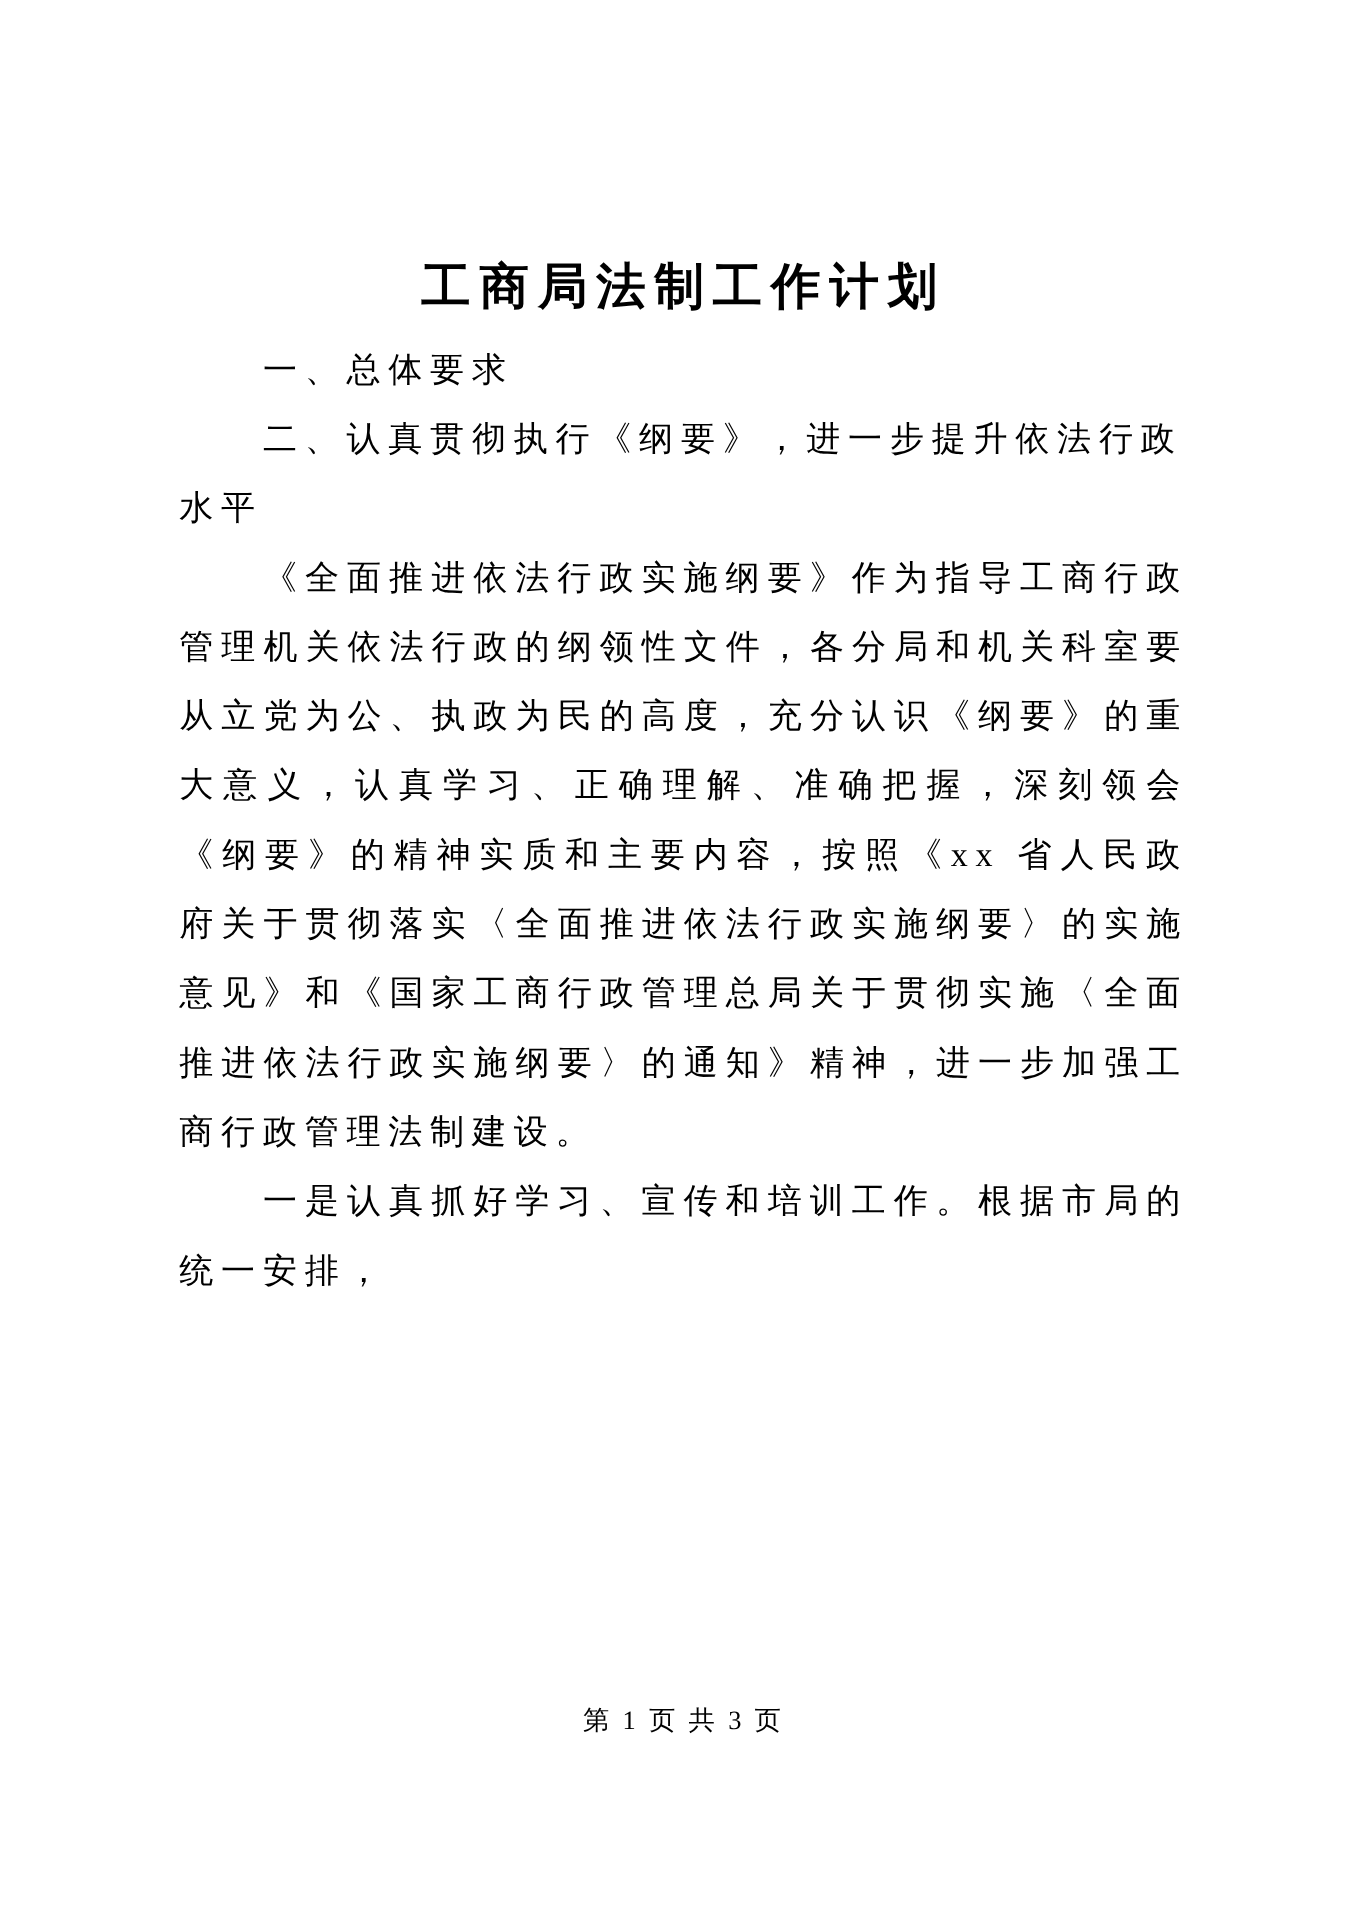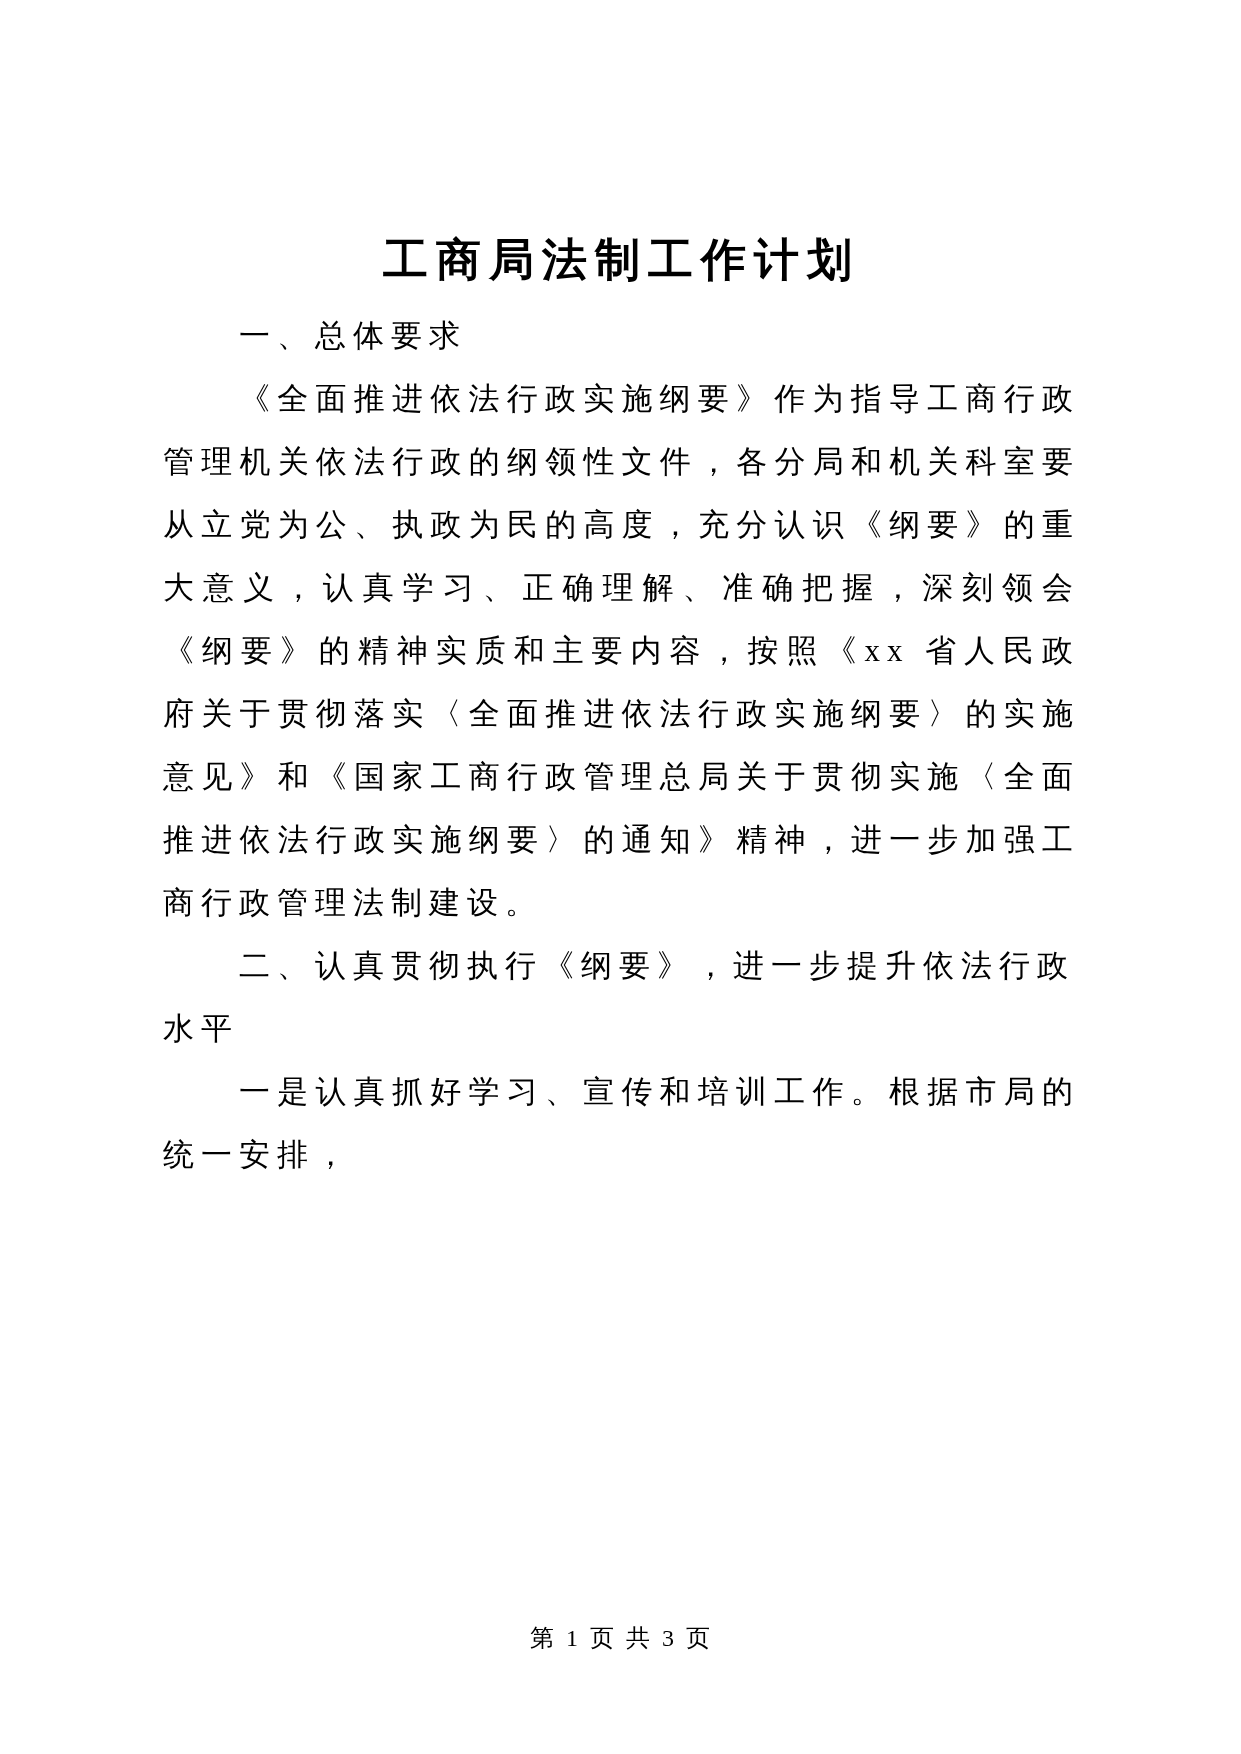--- a/index.html
+++ b/index.html
@@ -38,40 +38,40 @@
     word-break: break-all;
   }
   .para.heading {
     text-align: left;
     font-family: Liberation Serif, serif;
   }
   .page-footer {
     position: absolute;
     left: 163px;
     right: 161px;
-    top: 1604px;
+    top: 1531px;
     text-align: center;
     font-size: 24px;
     line-height: 36px;
     letter-spacing: 3px;
     font-family: "Liberation Serif", "DejaVu Serif", serif;
     color: #000000;
   }
 </style>
 </head>
 <body>
 
 <div class="page">
 
   <h1 class="doc-title">工商局法制工作计划</h1>
 
   <p class="para heading">一、总体要求</p>
 
 
+  <p class="para heading">二、认真贯彻执行《纲要》，进一步提升依法行政水平</p>
+
   <p class="para">《全面推进依法行政实施纲要》作为指导工商行政管理机关依法行政的纲领性文件，各分局和机关科室要从立党为公、执政为民的高度，充分认识《纲要》的重大意义，认真学习、正确理解、准确把握，深刻领会《纲要》的精神实质和主要内容，按照《xx 省人民政府关于贯彻落实〈全面推进依法行政实施纲要〉的实施意见》和《国家工商行政管理总局关于贯彻实施〈全面推进依法行政实施纲要〉的通知》精神，进一步加强工商行政管理法制建设。</p>
-
-  <p class="para heading">二、认真贯彻执行《纲要》，进一步提升依法行政水平</p>
 
   <p class="para">一是认真抓好学习、宣传和培训工作。根据市局的统一安排，</p>
 
   <div class="page-footer">第 1 页 共 3 页</div>
 
 </div>
 
 </body></html>

